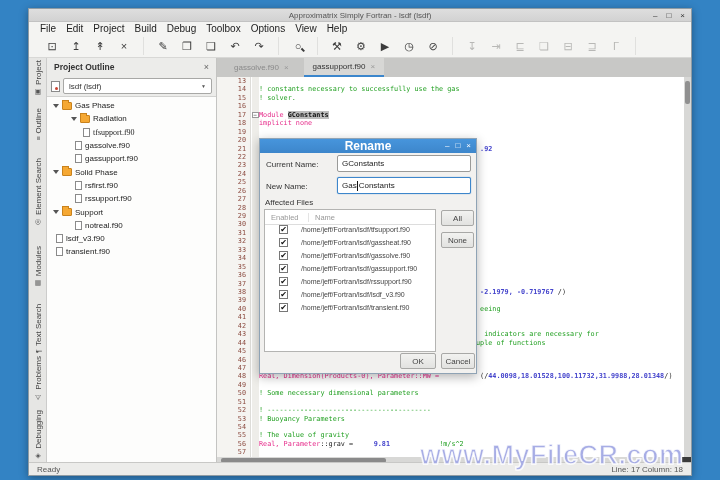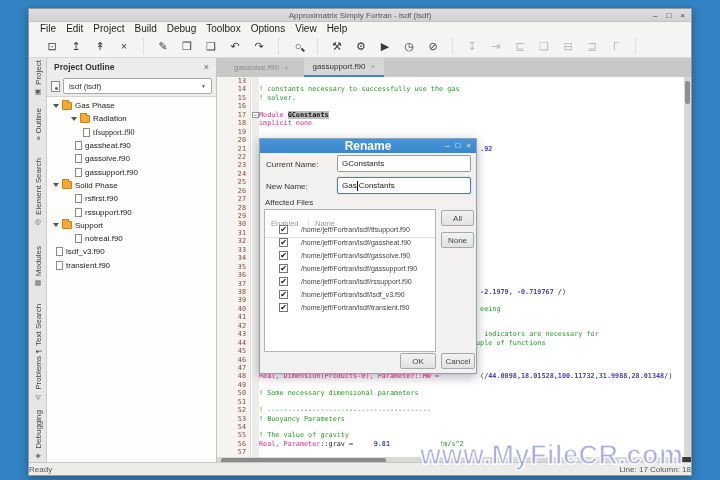--- a/index.html
+++ b/index.html
@@ -71,29 +71,29 @@
   .dialog{position:absolute;left:42px;top:80px;width:218px;height:236px;background:#f2f1ef;border:1px solid #8fa3b5;box-shadow:0 3px 10px rgba(0,0,0,.3);z-index:10}
   .dlg-title{position:absolute;left:0;top:0;right:0;height:14px;background:linear-gradient(#4795dc,#3d86cb);display:flex;align-items:center;justify-content:center}
   .dlg-title .dtitle{font-size:12px;font-weight:bold;color:#fff}
   .dlg-btns{position:absolute;right:5px;top:0;height:14px;display:flex;gap:6px;align-items:center}
   .dlg-btns span{color:#fff;font-size:8px;line-height:14px}
   .dlg-label{position:absolute;font-size:8px;color:#333}
   .dlg-input{position:absolute;left:77px;width:134px;height:17px;background:#fff;border:1px solid #9a9a98;border-radius:2px;font-size:8px;color:#222;display:flex;align-items:center;padding:0 4px}
   .dlg-input.focus{border:1px solid #3d86cb;box-shadow:0 0 1px #3d86cb}
   .caret{display:inline-block;width:1px;height:10px;background:#111;margin:0 .5px}
   .ftable{position:absolute;left:4px;top:70px;width:172px;height:143px;background:#fff;border:1px solid #b4b4b2;overflow:hidden}
-  .fhead{position:absolute;left:0;top:0;right:0;height:28px;border-bottom:1px solid #ddd;display:flex;align-items:center;font-size:7.5px;color:#999}
+  .fhead{position:absolute;left:0;top:0;right:0;height:15px;border-bottom:1px solid #ddd;display:flex;align-items:center;font-size:7.5px;color:#999}
   .fhead .c1{width:44px;padding-left:6px;border-right:1px solid #e4e4e4}
   .fhead .c2{padding-left:6px}
   .frow{position:absolute;left:0;right:0;height:13px;display:flex;align-items:center}
   .cb{width:9px;height:9px;border:1px solid #777;background:#fff;margin-left:14px;font-size:8px;line-height:8px;color:#111;text-align:center;flex:none}
   .fname{font-size:7px;color:#444;padding-left:13px;white-space:nowrap}
   .dbtn{position:absolute;height:16px;background:linear-gradient(#f2f2f0,#e2e2e0);border:1px solid #a8a8a6;border-radius:2px;font-size:8px;color:#444;display:flex;align-items:center;justify-content:center}
   
-  .statusbar{position:absolute;left:0;bottom:0;right:0;height:13px;background:#ececea;border-top:1px solid #c8c8c6;display:flex;align-items:center;justify-content:space-between;padding:0 0}
+  .statusbar{position:absolute;left:0;bottom:0;right:0;height:13px;background:#ececea;border-top:1px solid #c8c8c6;display:flex;align-items:center;justify-content:space-between;padding:0 8px}
   .statusbar span{font-size:8px;color:#555}
   
   .watermark{position:absolute;left:420px;top:440px;font-size:27px;font-weight:bold;letter-spacing:.5px;color:rgba(145,152,222,.8);-webkit-text-stroke:1.5px rgba(255,255,255,.85);text-shadow:0 0 2px rgba(255,255,255,.9);z-index:50}
 </style>
 </head>
 <body data-name="desktop">
 
 <div class="window" data-name="app-window">
   <div class="titlebar" data-name="title-bar">
     <span class="wtitle" data-name="window-title">Approximatrix Simply Fortran - lsdf (lsdf)</span>
@@ -201,24 +201,20 @@
             <span data-name="tree-item-label">Gas Phase</span>
           </div>
           <div class="trow" data-name="tree-item-radiation" style="padding-left: 24px;">
             <span class="i-arrow" data-name="expand-arrow-icon"></span>
             <span class="i-folder" data-name="folder-icon"></span>
             <span data-name="tree-item-label">Radiation</span>
           </div>
           <div class="trow" data-name="tree-item-tfsupport-f90" style="padding-left: 36px; font-family: Liberation Serif, serif;">
             <span class="i-file" data-name="file-icon"></span>
             <span data-name="tree-item-label">tfsupport.f90</span>
-          </div>
-          <div class="trow" data-name="tree-item-gassheat-f90" style="padding-left: 28px;">
-            <span class="i-file" data-name="file-icon"></span>
-            <span data-name="tree-item-label">gassheat.f90</span>
           </div>
           <div class="trow" data-name="tree-item-gassolve-f90" style="padding-left: 28px;">
             <span class="i-file" data-name="file-icon"></span>
             <span data-name="tree-item-label">gassolve.f90</span>
           </div>
           <div class="trow" data-name="tree-item-gassupport-f90" style="padding-left: 28px;">
             <span class="i-file" data-name="file-icon"></span>
             <span data-name="tree-item-label">gassupport.f90</span>
           </div>
           <div class="trow" data-name="tree-item-solid-phase" style="padding-left: 6px;">

